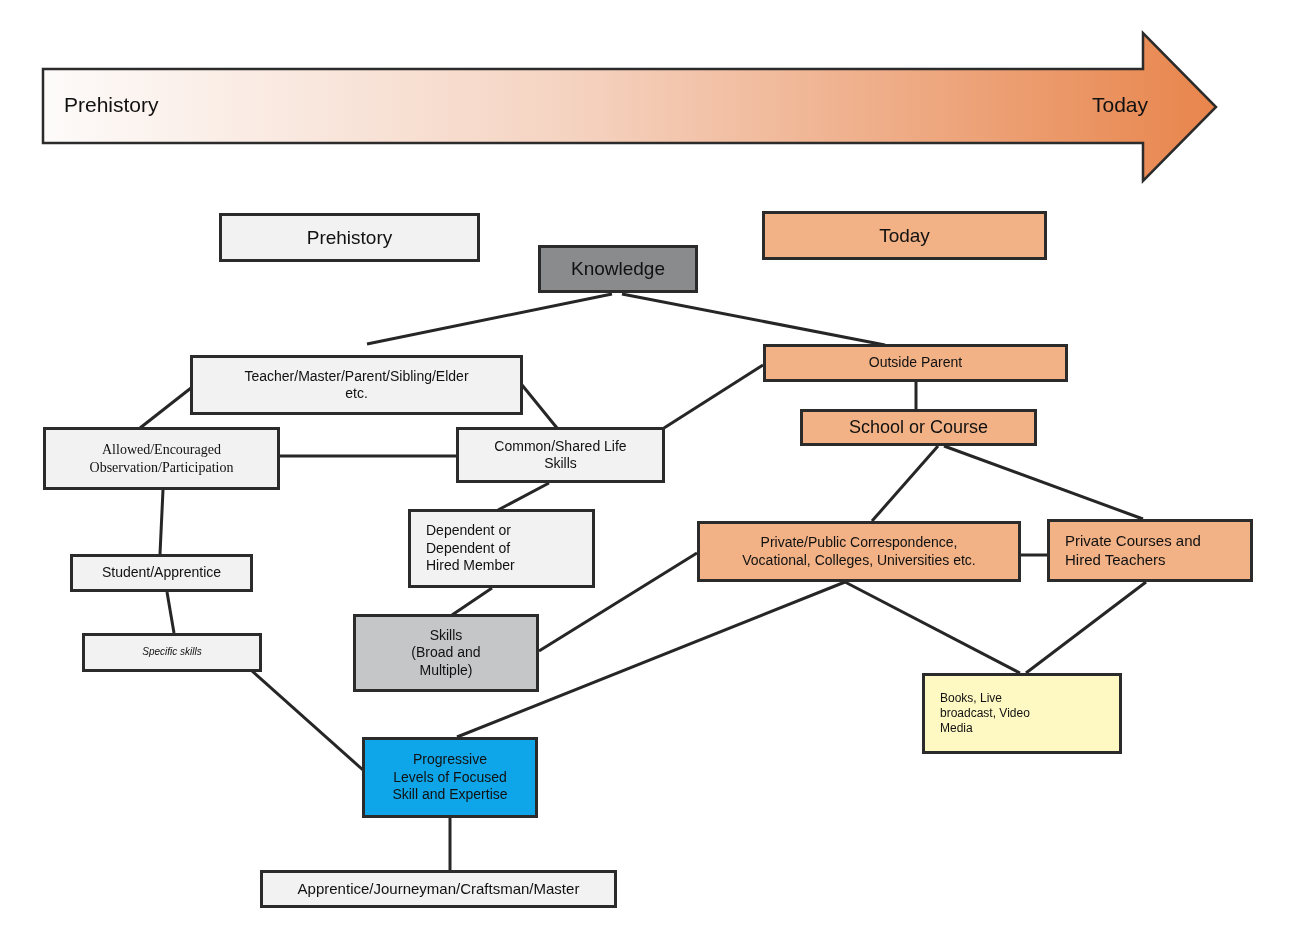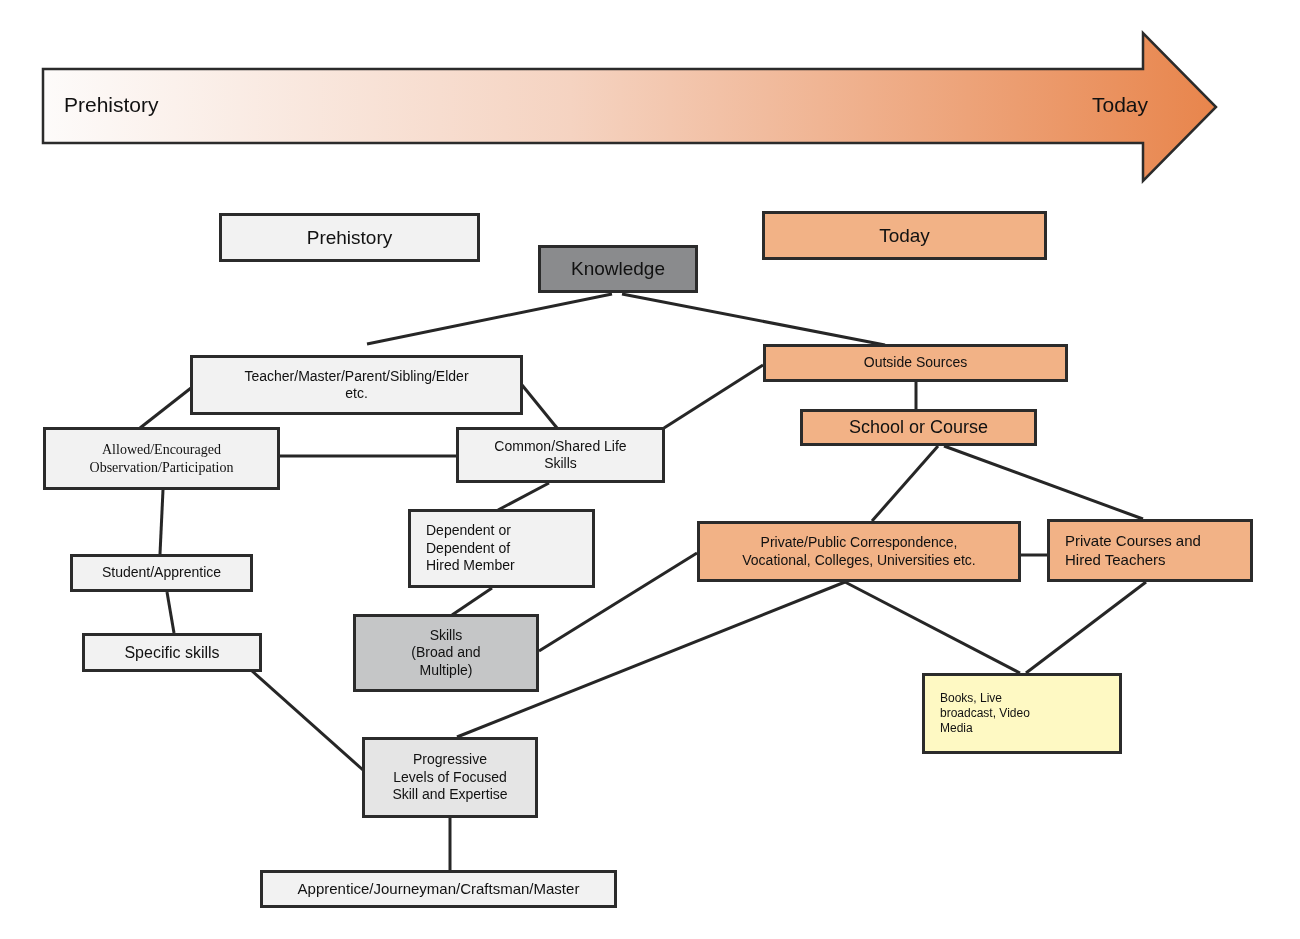--- a/index.html
+++ b/index.html
@@ -80,40 +80,40 @@
   <div class="arrow-label" id="timeline-start-label">Prehistory</div>
 
   <div class="arrow-label" id="timeline-end-label">Today</div>
 
   <div id="diagram">
       <div class="node" style="left: 219px; top: 213px; width: 261px; height: 49px; font-size: 19px; background: rgb(242, 242, 242);">Prehistory</div>
       <div class="node" style="left: 538px; top: 245px; width: 160px; height: 48px; font-size: 19px; background: rgb(138, 139, 141);">Knowledge</div>
       <div class="node" style="left: 762px; top: 211px; width: 285px; height: 49px; font-size: 19px; background: rgb(242, 178, 134);">Today</div>
       <div class="node" style="left: 190px; top: 343px; width: 333px; height: 60px; font-size: 14px; background: rgb(242, 242, 242); margin-top: 12px;">Teacher/Master/Parent/Sibling/Elder
 etc.</div>
-      <div class="node" style="left: 763px; top: 344px; width: 305px; height: 38px; font-size: 14px; background: rgb(242, 178, 134);">Outside Sources</div>
+      <div class="node" style="left: 763px; top: 344px; width: 305px; height: 38px; font-size: 14px; background: rgb(242, 178, 134);">Outside Parent</div>
       <div class="node" style="left: 800px; top: 409px; width: 237px; height: 37px; font-size: 18px; background: rgb(242, 178, 134);">School or Course</div>
       <div class="node" style="left: 43px; top: 427px; width: 237px; height: 63px; font-size: 14px; background: rgb(242, 242, 242); font-family: Liberation Serif, serif;">Allowed/Encouraged
 Observation/Participation</div>
       <div class="node" style="left: 456px; top: 427px; width: 209px; height: 56px; font-size: 14px; background: rgb(242, 242, 242);">Common/Shared Life
 Skills</div>
       <div class="node left" style="left: 408px; top: 509px; width: 187px; height: 79px; font-size: 14px; background: rgb(242, 242, 242);">Dependent or
 Dependent of
 Hired Member</div>
       <div class="node" style="left: 697px; top: 521px; width: 324px; height: 61px; font-size: 14px; background: rgb(242, 178, 134);">Private/Public Correspondence,
 Vocational, Colleges, Universities etc.</div>
       <div class="node left" style="left: 1047px; top: 519px; width: 206px; height: 63px; font-size: 15px; background: rgb(242, 178, 134);">Private Courses and
 Hired Teachers</div>
       <div class="node" style="left: 70px; top: 554px; width: 183px; height: 38px; font-size: 14px; background: rgb(242, 242, 242);">Student/Apprentice</div>
       <div class="node" style="left: 353px; top: 614px; width: 186px; height: 78px; font-size: 14px; background: rgb(197, 198, 199);">Skills
 (Broad and
 Multiple)</div>
-      <div class="node" style="left: 82px; top: 633px; width: 180px; height: 39px; font-size: 16px; background: rgb(242, 242, 242);">Specific skills</div>
+      <div class="node" style="left: 82px; top: 633px; width: 180px; height: 39px; font-size: 10px; background: rgb(242, 242, 242); font-style: italic;">Specific skills</div>
       <div class="node left" style="left: 922px; top: 673px; width: 200px; height: 81px; font-size: 12px; background: #fef9c3;">Books, Live
 broadcast, Video
 Media</div>
-      <div class="node" style="left: 362px; top: 737px; width: 176px; height: 81px; font-size: 14px; background: #e5e5e5;">Progressive
+      <div class="node" style="left: 362px; top: 737px; width: 176px; height: 81px; font-size: 14px; background: #0ea5e9;">Progressive
 Levels of Focused
 Skill and Expertise</div>
       <div class="node" style="left: 260px; top: 870px; width: 357px; height: 38px; font-size: 15px; background: rgb(242, 242, 242);">Apprentice/Journeyman/Craftsman/Master</div>
     </div>
 
 </div>
 
 </body></html>

